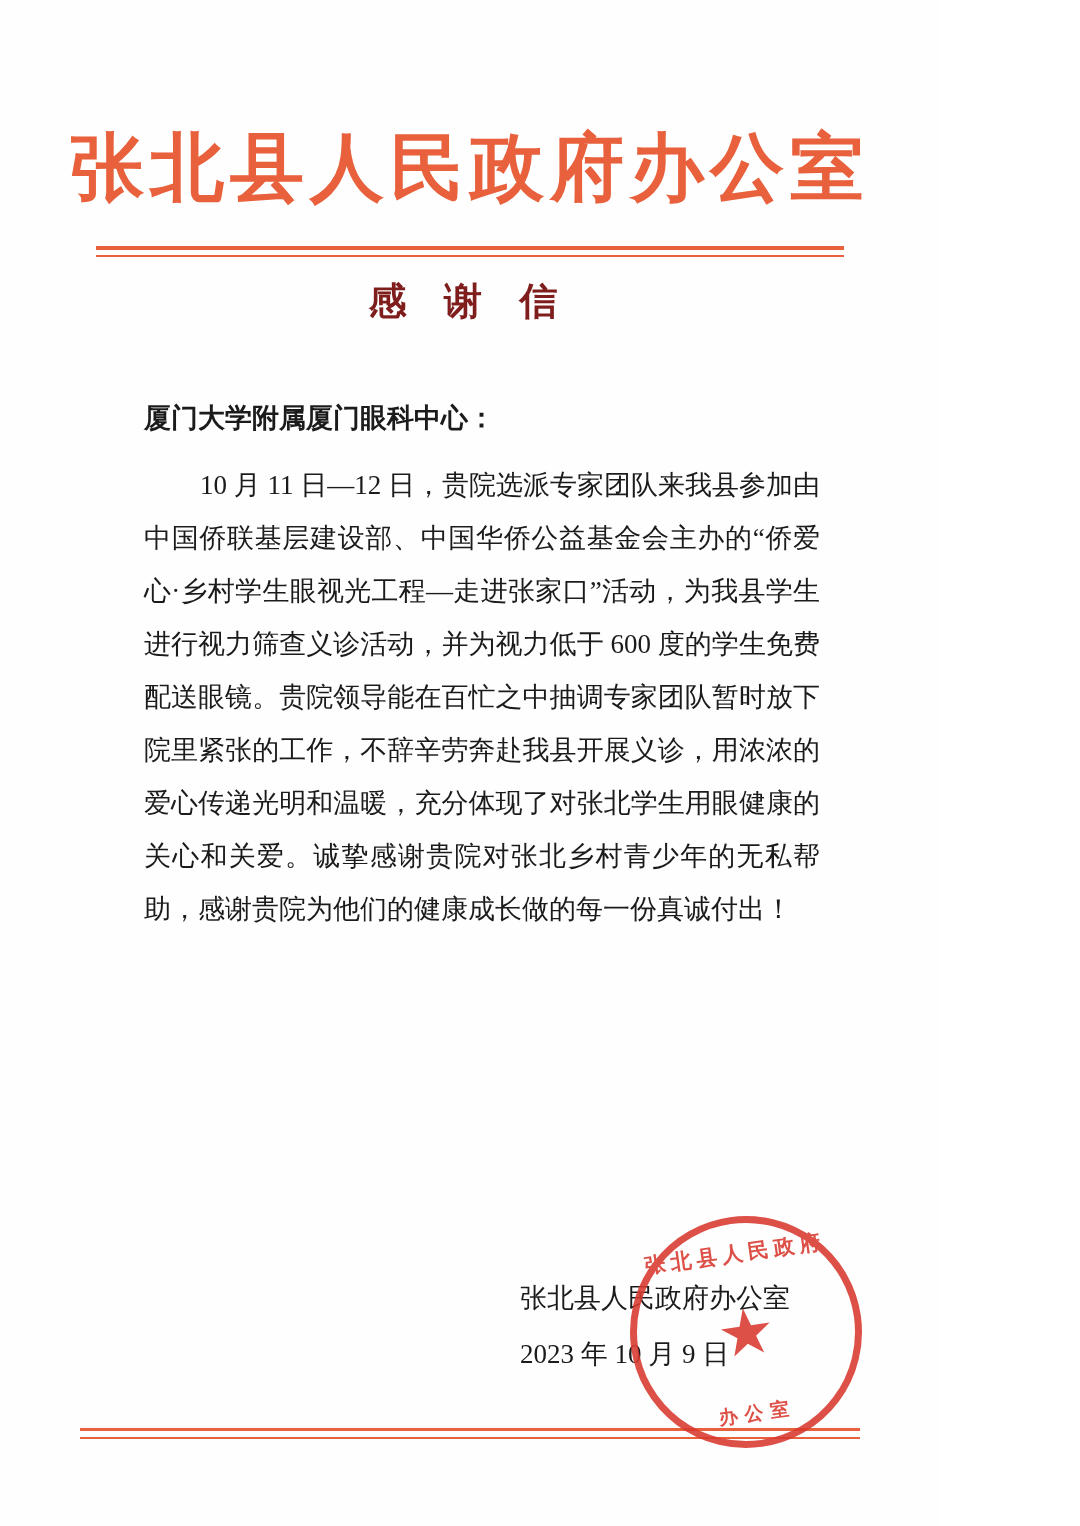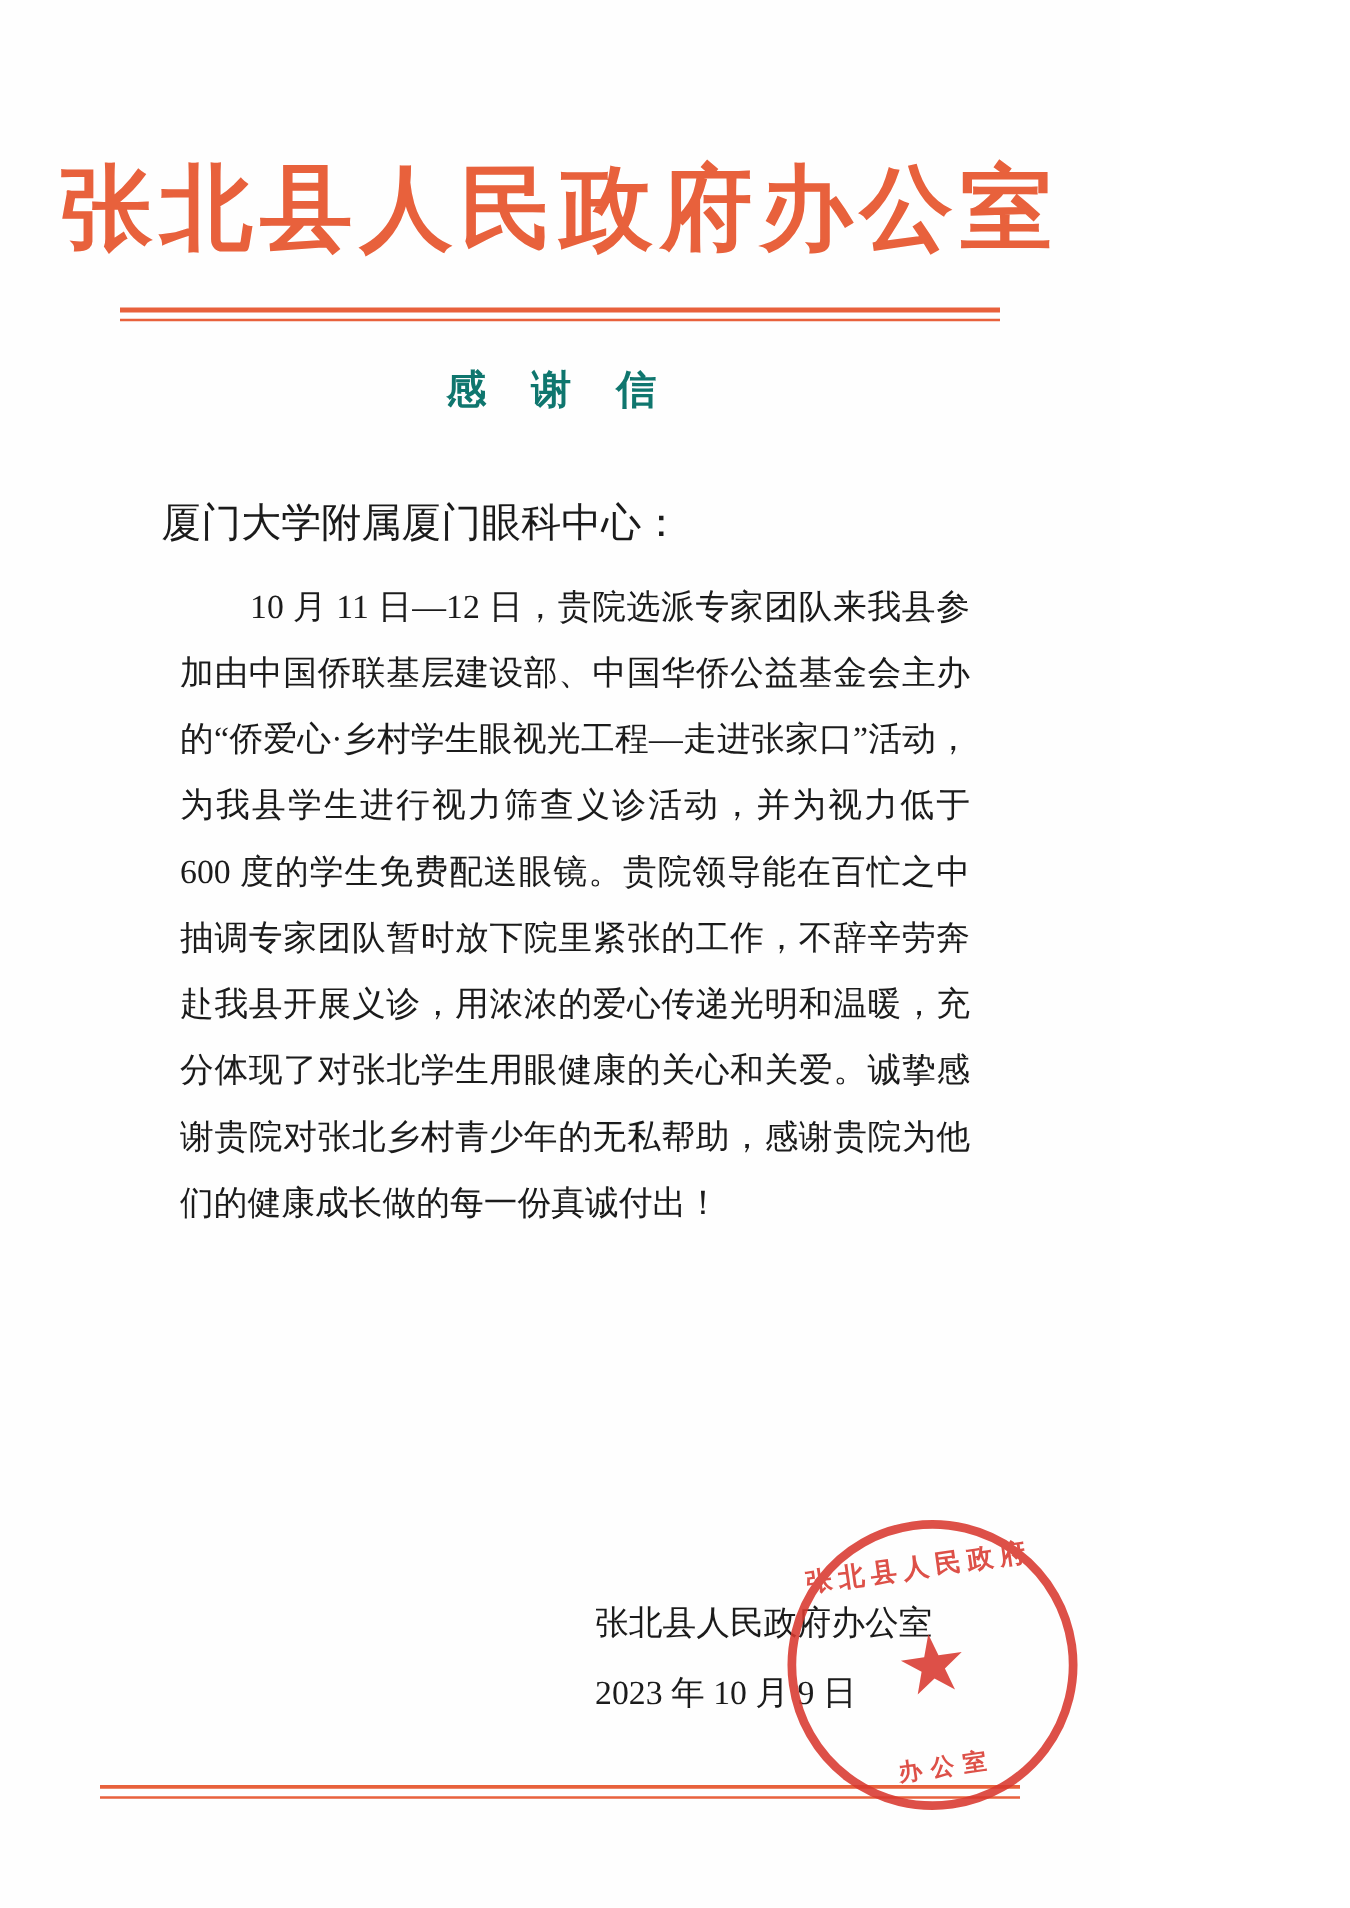--- a/index.html
+++ b/index.html
@@ -7,20 +7,21 @@
     padding: 0;
     background: #ffffff;
   }
   .page {
     position: relative;
     width: 896px;
     height: 1526px;
     background: #fefefe;
     overflow: hidden;
     font-family: "Liberation Serif", "DejaVu Serif", serif;
+    padding-left: 44px;
   }
 
   
   .letterhead {
     position: absolute;
     left: 0;
     right: 0;
     top: 128px;
     text-align: center;
   }
@@ -48,43 +49,44 @@
     height: 2px;
     background: #e8613c;
     margin-top: 5px;
   }
 
   
   .doc-title {
     position: absolute;
     left: 0;
     right: 0;
-    top: 290px;
+    top: 276px;
     text-align: center;
-    font-size: 32px;
+    font-size: 38px;
     font-weight: bold;
     letter-spacing: 14px;
-    color: #0f766e;
+    color: #7f1d1d;
   }
 
   
   .body-block {
     position: absolute;
     left: 128px;
     right: 120px;
     top: 392px;
     color: #1b1b1b;
     font-size: 27px;
     line-height: 53px;
     text-align: justify;
     text-justify: inter-ideograph;
   }
   .salutation {
-    margin: 0 0 14px 1px;
-    font-size: 32px;
+    margin: 0 0 14px 16px;
+    font-size: 27px;
+    font-weight: bold;
   }
   .para {
     margin: 0 0 4px 16px;
     text-indent: 56px;
   }
 
   
   .signature {
     position: absolute;
     right: 150px;

